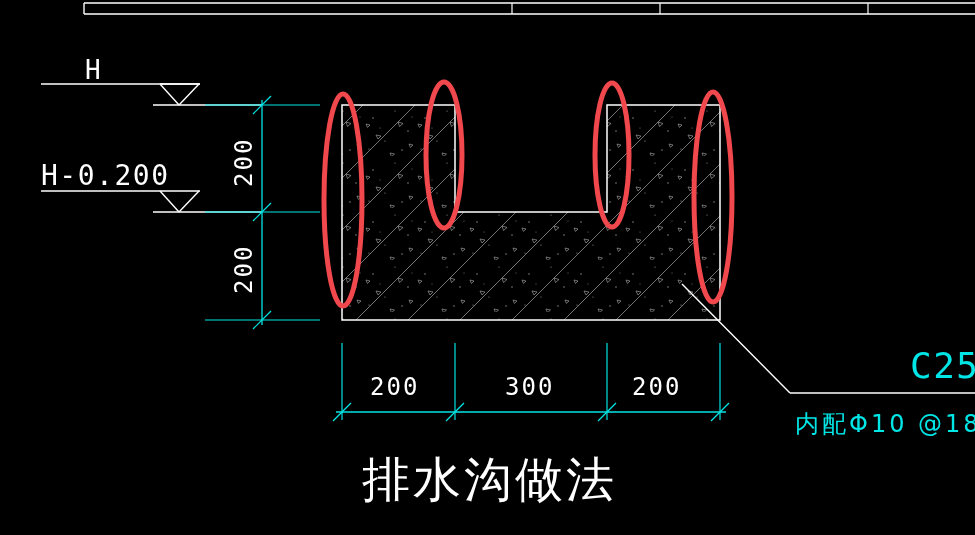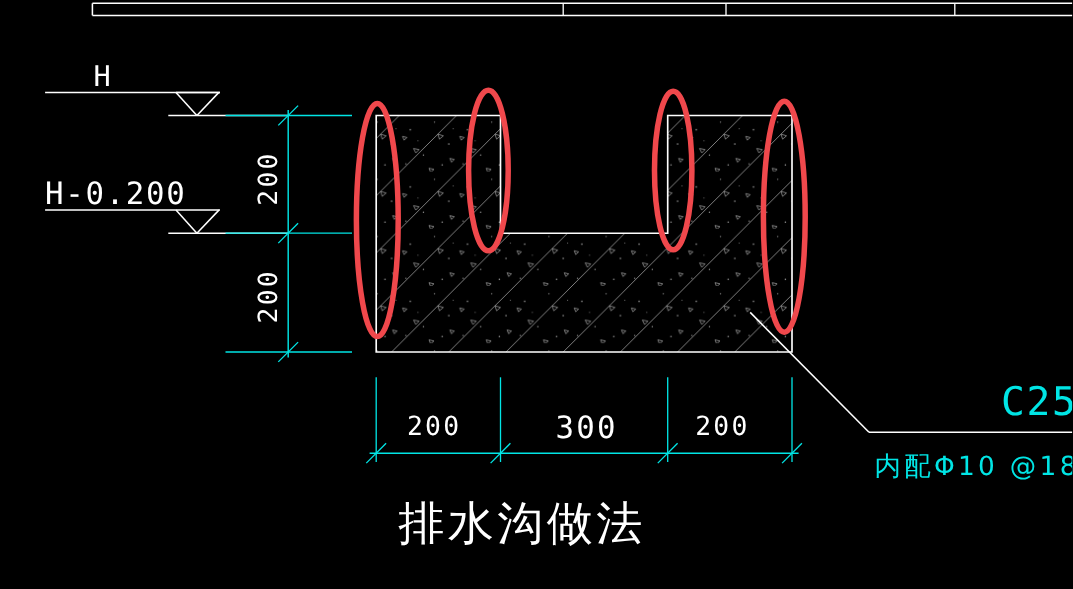--- a/index.html
+++ b/index.html
@@ -157,23 +157,23 @@
   <div class="txt txt-white cad-label" style="left:85px; top:57px; font-size:26px;">H</div>
 
   <div class="txt txt-white cad-label" style="left:41px; top:162px; font-size:28px;">H-0.200</div>
 
   <div class="txt txt-white cad-num rot90" style="left:232px; top:187px; font-size:24px;">200</div>
 
   <div class="txt txt-white cad-num rot90" style="left:232px; top:294px; font-size:24px;">200</div>
 
   <div class="txt txt-white cad-num" style="left:370px; top:375px; font-size:24px;">200</div>
 
-  <div class="txt txt-white cad-num" style="left:505px; top:375px; font-size:28px;">300</div>
+  <div class="txt txt-white cad-num" style="left:505px; top:375px; font-size:24px;">300</div>
 
   <div class="txt txt-white cad-num" style="left:632px; top:375px; font-size:24px;">200</div>
 
   <div class="txt txt-cyan cad-label" style="left:910px; top:348px; font-size:36px;">C25</div>
 
   <div class="txt txt-cyan cad-cjk" style="left:795px; top:412px; font-size:24px;">内配Φ10 @180,</div>
 
-  <div class="txt txt-white cad-cjk" style="left:362px; top:455px; font-size:42px;">排水沟做法</div>
+  <div class="txt txt-white cad-cjk" style="left:362px; top:455px; font-size:48px;">排水沟做法</div>
 
 </div>
 
 </body></html>

